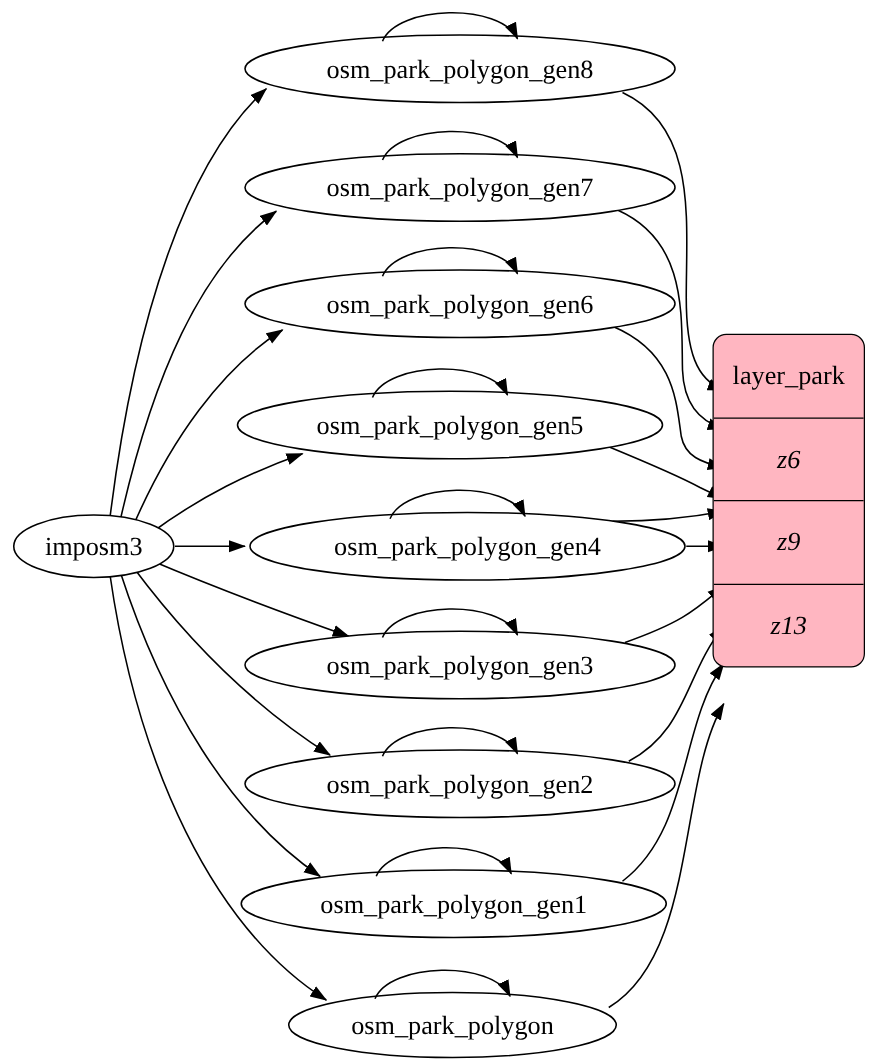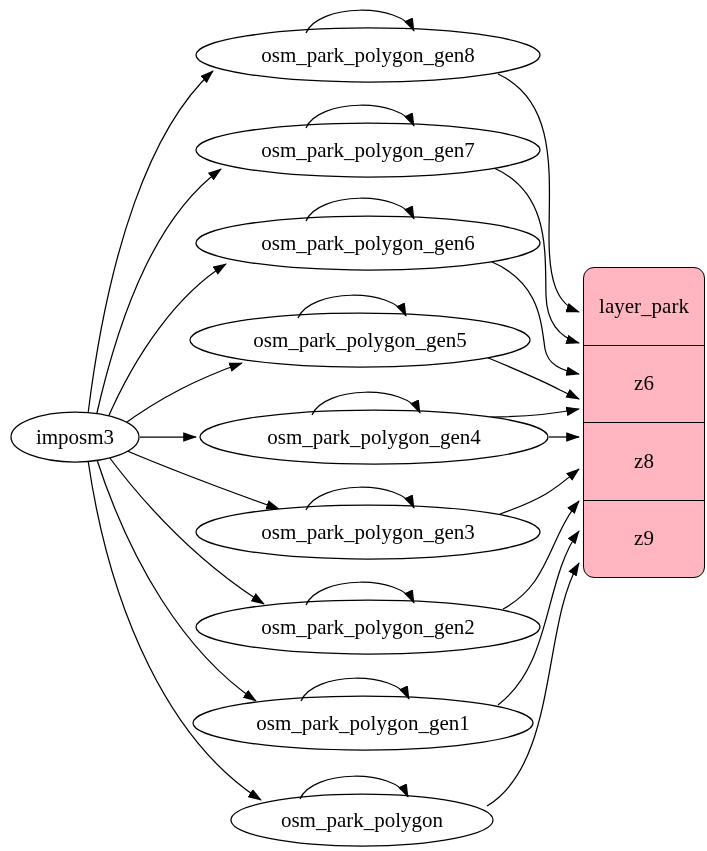--- a/index.html
+++ b/index.html
@@ -13,37 +13,37 @@
   .stage svg{position:absolute;left:0;top:0;}
   svg text{
     font-family:"Liberation Serif", serif;
     fill:#000000;
   }
   .node-label{font-size:21px;}
   .edge{fill:none;stroke:#000000;stroke-width:1.25px;}
   .node-shape{fill:#ffffff;stroke:#000000;stroke-width:1.25px;}
   .layer-table{
     position:absolute;
-    left:583px;top:267px;
-    width:122px;height:311px;
+    left:570px;top:267px;
+    width:122px;height:267px;
     box-sizing:border-box;
     background:#ffb6c1;
     border:1.6px solid #000000;
     border-radius:11px;
     overflow:hidden;
     display:flex;flex-direction:column;
   }
   .layer-table .cell{
     box-sizing:border-box;
     flex:1 1 0;
     display:flex;align-items:center;justify-content:center;
     font-size:21px;line-height:1;
     color:#000000;
   }
-  .layer-table .cell + .cell{border-top:1.4px solid #000000;}
+  .layer-table .cell + .cell{border-top:1.4px solid #000000;font-style:italic;}
 </style>
 </head>
 <body>
 
 <div class="stage">
 
   <svg id="graph-svg" width="707" height="851" viewBox="0 0 707 851">
     <defs>
       <marker id="arrow" viewBox="0 0 10 7" refX="9.3" refY="3.5" markerWidth="11" markerHeight="8" orient="auto">
         <path d="M0,0 L10,3.5 L0,7 Z" fill="#000000"></path>
@@ -102,17 +102,17 @@
         <path d="M 306 605 C 318 576, 400 574, 414 603" class="edge" marker-end="url(#arrow)"></path>
         <path d="M 301 701 C 313 672, 395 670, 409 699" class="edge" marker-end="url(#arrow)"></path>
         <path d="M 300 799 C 312 770, 394 768, 408 797" class="edge" marker-end="url(#arrow)"></path>
       </g>
   </svg>
 
   <div class="layer-table" id="layer-table">
     <div class="cell">layer_park</div>
 
   <div class="cell">z6</div>
-      <div class="cell">z8</div>
       <div class="cell">z9</div>
+      <div class="cell">z13</div>
     </div>
 
 </div>
 
 </body></html>

